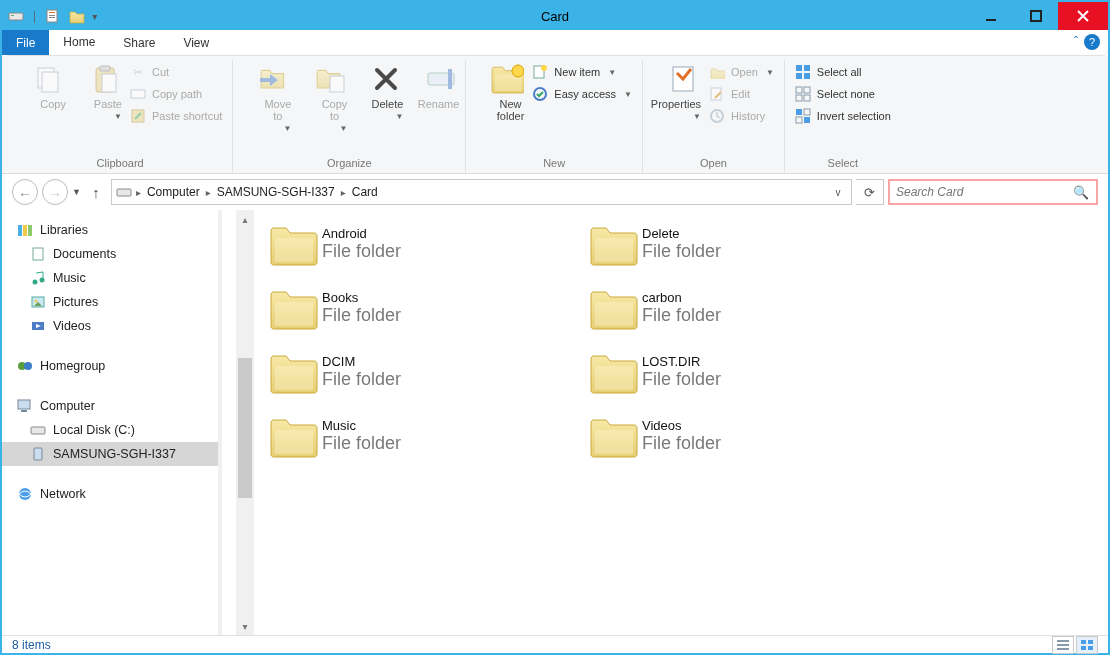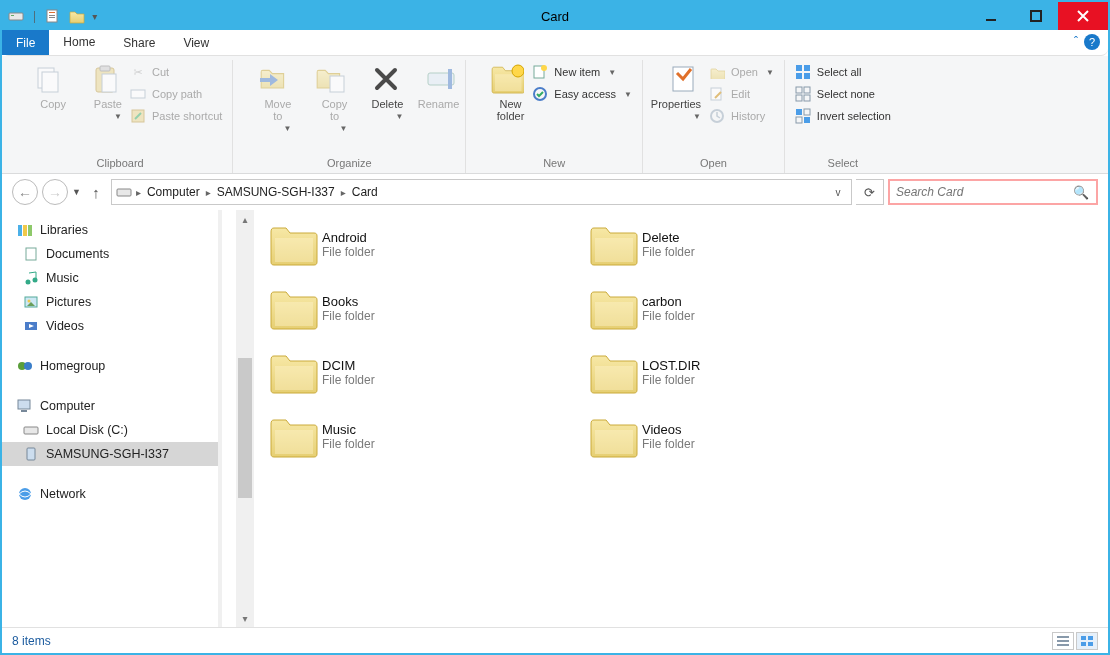--- a/index.html
+++ b/index.html
@@ -62,37 +62,37 @@
 .search .sicon2 { color:#777; font-size: 13px; }
 
 
 .body { flex:1; display:flex; min-height:0; }
 .nav { width: 234px; border-right: none; position: relative; padding: 8px 0 0 0; overflow: hidden; }
 .nav::after { content:""; position:absolute; right:0; top:0; bottom:0; width:14px; background:#fff; }
 .nav .scroll { position:absolute; right:0; top:0; bottom:0; width:18px; background:#f0f0f0; display:flex; flex-direction:column; align-items:center; }
 .nav .scroll .arrw { height:18px; font-size:10px; color:#777; display:flex; align-items:center;}
 .nav .scroll .track { flex:1; background:#f0f0f0;}
 .navitem { display:flex; align-items:center; gap:6px; padding: 3px 6px 3px 14px; font-size: 12.5px; color: #222; }
-.navitem.sub { padding-left: 20px; }
+.navitem.sub { padding-left: 27px; }
 .navitem.selected { background: #d6d6d6; }
 .navgap { height: 16px; }
 .navicon { width:18px; height:18px; display:flex; align-items:center; justify-content:center;}
 
 .content { flex:1; position:relative; overflow:hidden; }
 .content .scroll2 { position:absolute; left:0; top:0; bottom:0; width:18px; background:#f0f0f0; display:flex; flex-direction:column; align-items:center;}
 .content .scroll2 .arrw{height:18px;font-size:10px;color:#777;display:flex;align-items:center;}
 .content .scroll2 .thumb{ height:140px; width:14px; background:#c9c9c9; margin-top: 130px; }
 .items { margin-left: 32px; padding: 12px 0 0 0; display: grid; grid-template-columns: 320px 320px; column-gap: 0; row-gap: 20px; }
 .item { display:flex; align-items:center; gap:4px; }
 .item .ficon { width:50px; height:44px; }
 .item .finfo .fname { font-size: 13px; color:#111; }
-.item .finfo .ftype { font-size: 12px; color:#7a7a7a; }
-
-
-.status { height: 26px; border-top: 1px solid #e1e1e1; display:flex; align-items:center; padding: 0 10px; font-size: 12px; color: #1a5a9e; }
+.item .finfo .ftype { font-size: 18px; color:#7a7a7a; }
+
+
+.status { height: 18px; border-top: 1px solid #e1e1e1; display:flex; align-items:center; padding: 0 10px; font-size: 12px; color: #1a5a9e; }
 .status .view { margin-left:auto; display:flex; gap:2px;}
 .status .view .vbtn{ width:22px; height:18px; border:1px solid #c9c9c9; display:flex; align-items:center; justify-content:center; }
 
 
 svg { display:block; }
 </style>
 </head>
 <body>
 
 <svg width="0" height="0" style="position:absolute">

